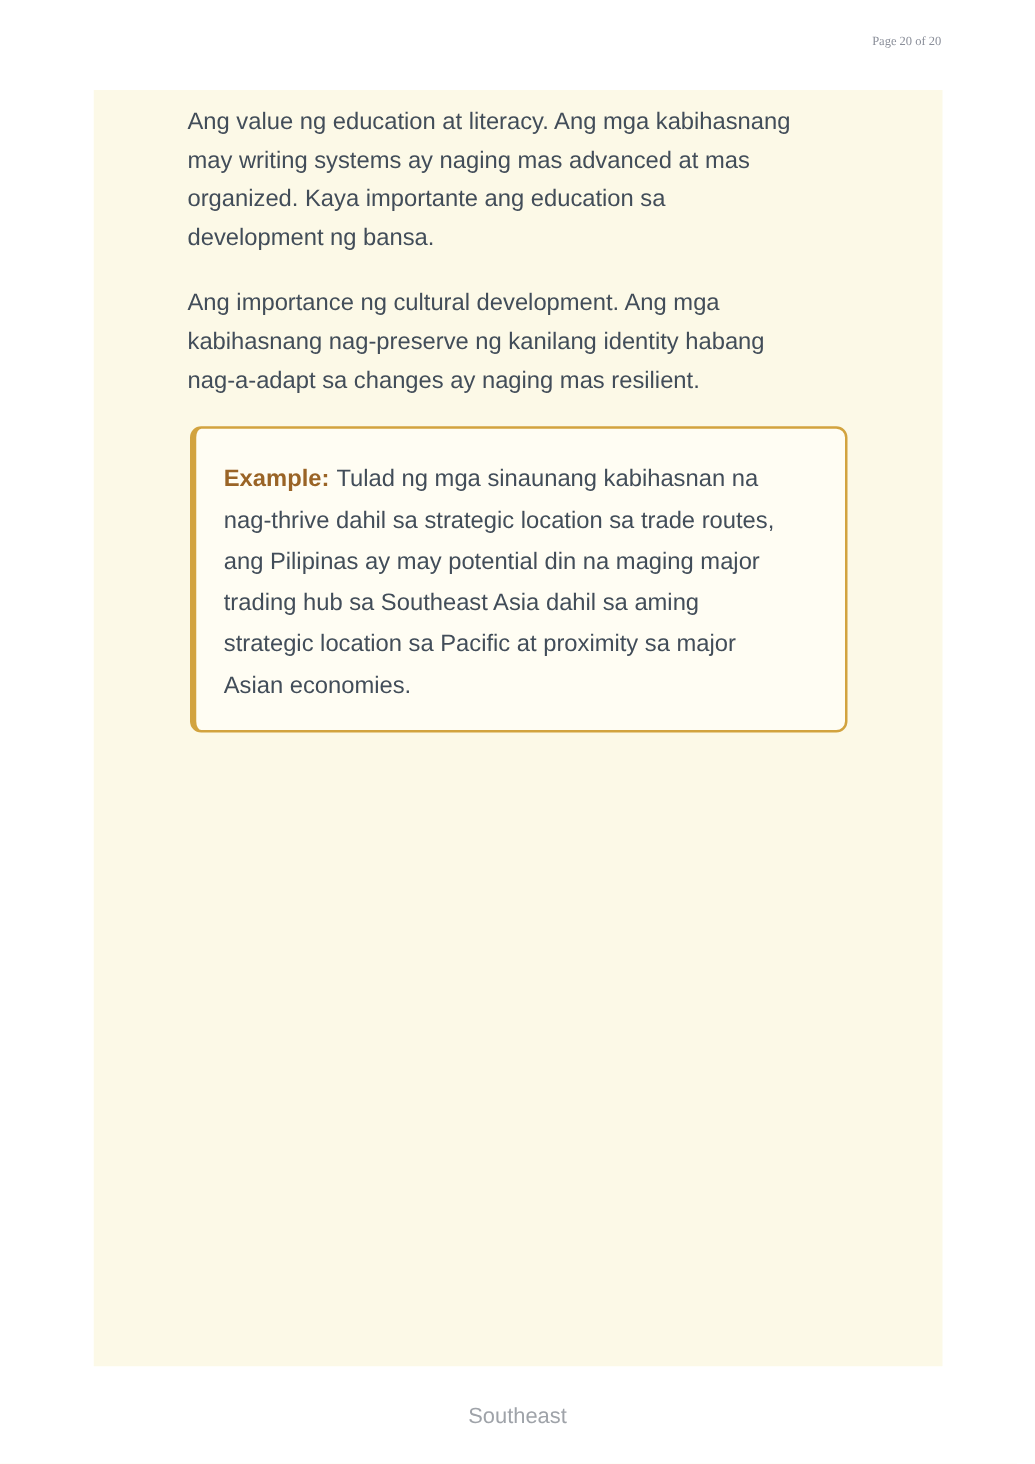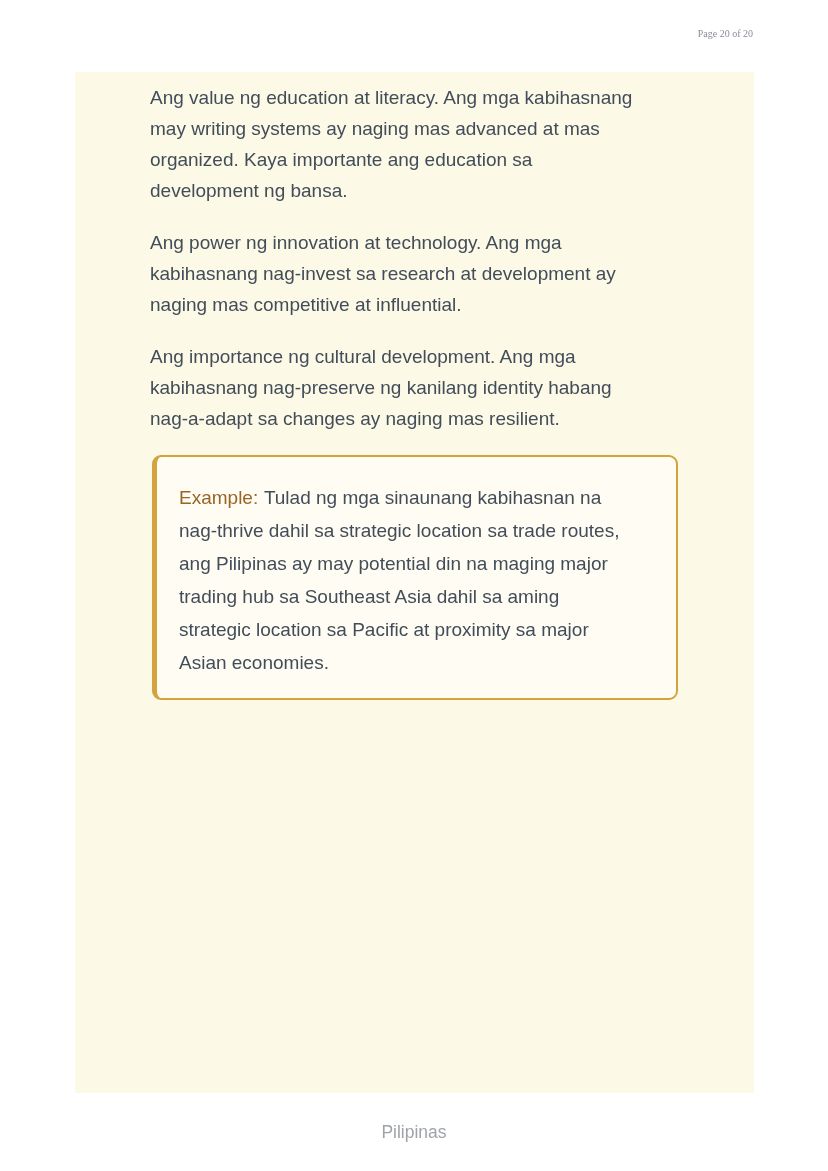--- a/index.html
+++ b/index.html
@@ -40,21 +40,21 @@
     background: #fffdf3;
     border: 2px solid #d2a33f;
     border-left-width: 5px;
     border-radius: 9px;
     padding: 24px 45px 19px 22px;
     font-size: 19px;
     line-height: 33px;
     color: #424d59;
   }
   .example-label {
-    font-weight: normal;
+    font-weight: bold;
     color: #9a6426;
     margin-right: 0.3em;
     margin-top: 32px;
   }
   .page-footer {
     position: absolute;
     top: 1122px;
     left: 0;
     width: 828px;
     text-align: center;
@@ -65,23 +65,22 @@
 </head>
 <body>
 
 <div class="page-header">Page 20 of 20</div>
 
 <div class="sheet">
 
   <p class="para">Ang value ng education at literacy. Ang mga kabihasnang may writing systems ay naging mas advanced at mas organized. Kaya importante ang education sa development ng bansa.</p>
 
 
-  <p class="para">Ang power ng innovation at technology. Ang mga kabihasnang nag-invest sa research at development ay naging mas competitive at influential.</p>
 
   <p class="para">Ang importance ng cultural development. Ang mga kabihasnang nag-preserve ng kanilang identity habang nag-a-adapt sa changes ay naging mas resilient.</p>
 
   <div class="example-box">
     <span class="example-label">Example:</span><span>Tulad ng mga sinaunang kabihasnan na nag-thrive dahil sa strategic location sa trade routes, ang Pilipinas ay may potential din na maging major trading hub sa Southeast Asia dahil sa aming strategic location sa Pacific at proximity sa major Asian economies.</span>
   </div>
 
 </div>
 
-<div class="page-footer">Pilipinas</div>
+<div class="page-footer">Southeast</div>
 
 </body></html>

